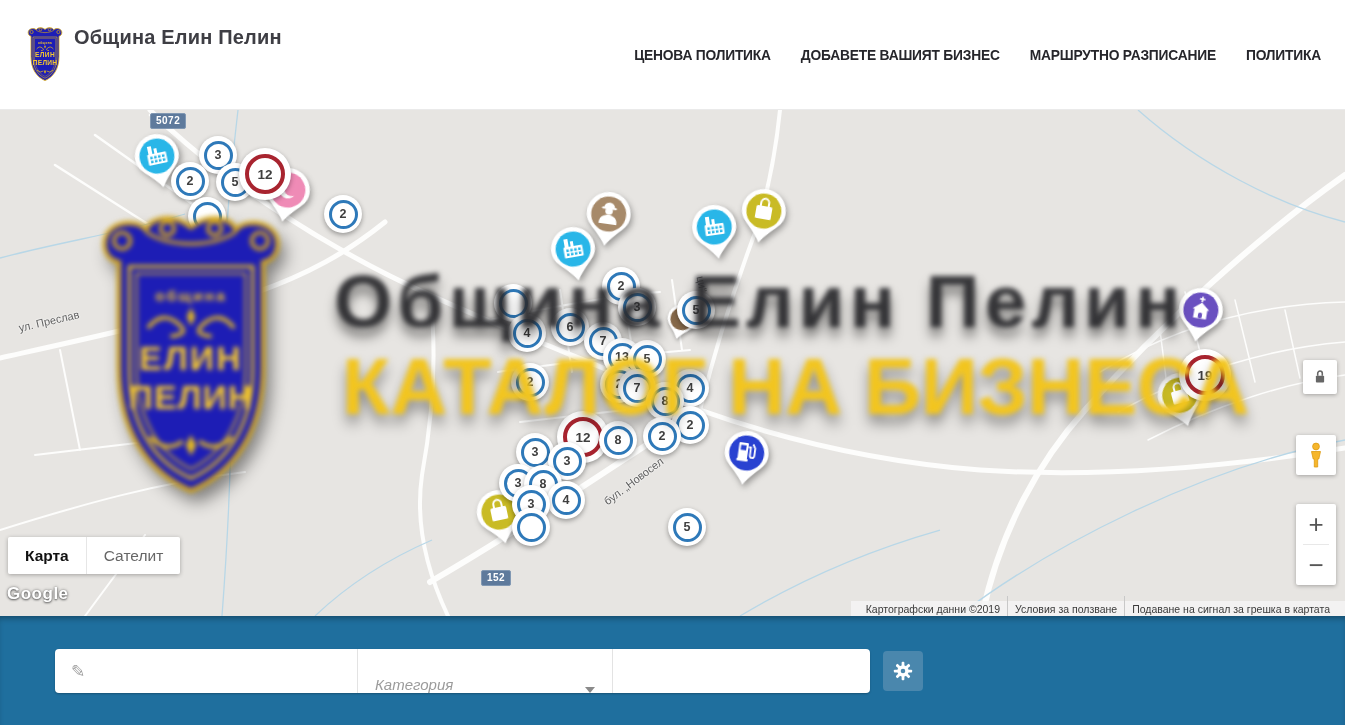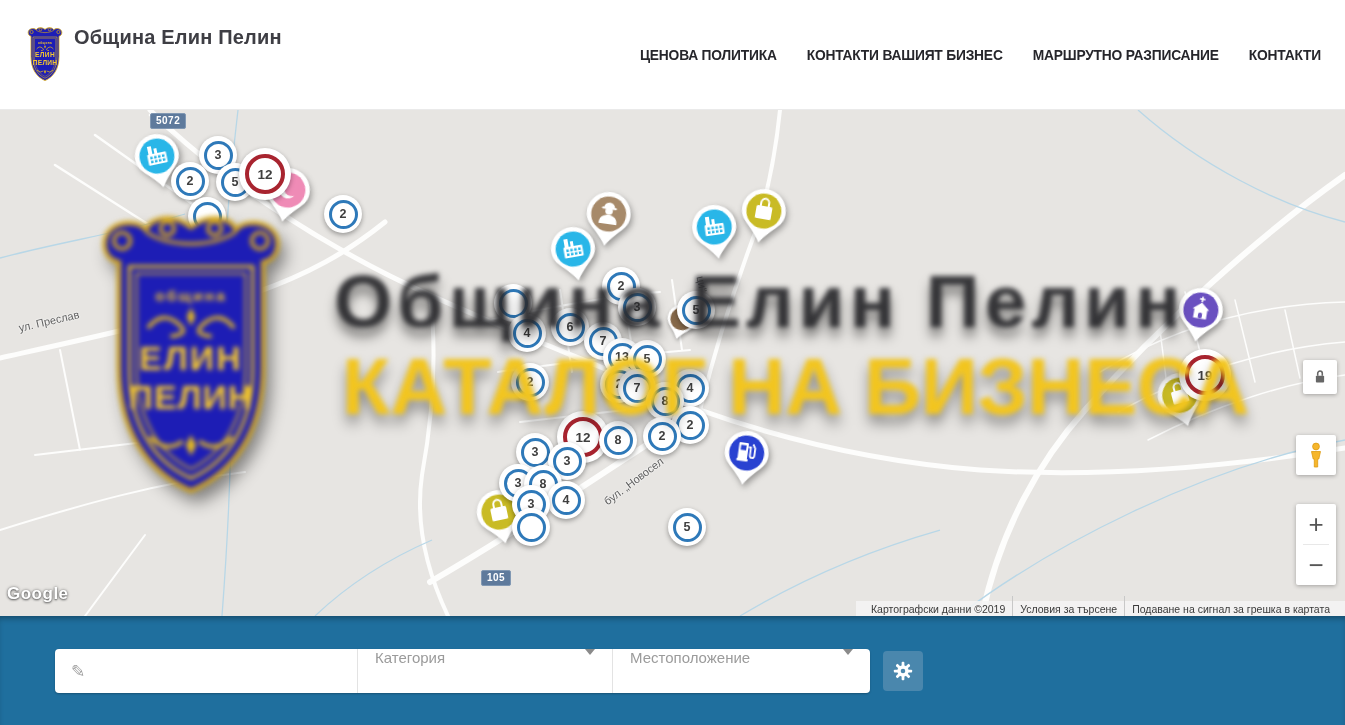--- a/index.html
+++ b/index.html
@@ -68,21 +68,21 @@
                box-shadow:inset 0 5px 6px -3px rgba(0,0,0,.35); z-index:100; }
   .bar-right { position:absolute; left:985px; top:0; width:360px; height:109px; background:#16618c; }
   .search-box { position:absolute; left:55px; top:33px; width:815px; height:44px; background:#fff; border-radius:4px;
                 display:grid; grid-template-columns:302px 1px 254px 1px 257px; align-items:stretch;
                 box-shadow:0 1px 2px rgba(0,0,0,.25); }
   .vdiv { background:#e3e3e3; }
   .kw { display:flex; align-items:center; padding-left:16px; }
   .pencil { color:#9e9e9e; font-size:17px; margin-right:12px; }
   .kw input { border:none; outline:none; flex:1; font-family:inherit; font-size:15px; color:#333; min-width:0; background:none; }
   .kw input::placeholder { color:#9b9b9b; }
-  .select { display:flex; align-items:flex-start; justify-content:space-between; padding:0 17px; color:#9b9b9b; font-size:15px; cursor:pointer; }
+  .select { display:flex; align-items:flex-end; justify-content:space-between; padding:0 17px; color:#9b9b9b; font-size:15px; cursor:pointer;font-style:italic; }
   .caret { width:0; height:0; border-left:5px solid transparent; border-right:5px solid transparent; border-top:6px solid #8a8a8a; }
   .gear-btn { position:absolute; left:883px; top:35px; width:40px; height:40px; background:#4a87ad; border:none; border-radius:4px;
               display:flex; align-items:center; justify-content:center; cursor:pointer; }
   .search-btn { position:absolute; left:31px; top:32px; width:305px; height:46px; border:none; border-radius:3px; cursor:pointer;
                 background:linear-gradient(#f7cd33,#edbc12); box-shadow:0 1px 3px rgba(0,0,0,.3);
                 display:flex; align-items:center; justify-content:center; gap:10px;
                 color:#fff; font-family:inherit; font-size:15.5px; font-weight:bold; letter-spacing:.6px; }
 </style>
 </head>
 <body>
@@ -107,23 +107,23 @@
 <text x="100" y="191" text-anchor="middle" font-family="Liberation Sans,sans-serif" font-size="33" font-weight="bold" fill="#f6c92e" letter-spacing="1">ПЕЛИН</text>
 <path d="M60 218 q16 16 32 4 M140 218 q-16 16 -32 4" fill="none" stroke="#e8bd1c" stroke-width="3.5"></path>
 <path d="M100 216 l5 10 -5 10 -5 -10 Z" fill="#e8bd1c"></path>
 </svg></span>
       <div class="brand-text">
         <div class="brand-title">Община Елин Пелин</div>
       </div>
     </div>
     <nav>
       <a>ЦЕНОВА ПОЛИТИКА</a>
-      <a>КОНТАКТИ ВАШИЯТ БИЗНЕС</a>
+      <a>ДОБАВЕТЕ ВАШИЯТ БИЗНЕС</a>
       <a>МАРШРУТНО РАЗПИСАНИЕ</a>
-      <a>КОНТАКТИ</a>
+      <a>ПОЛИТИКА</a>
     </nav>
   </header>
 
   <div id="map">
     <svg id="roads" width="1345" height="506">
       <g stroke="#fdfdfc" fill="none" stroke-linecap="round">
         <path stroke-width="5" d="M150 0 C220 70 330 140 430 185 C540 235 620 262 700 300"></path>
         <path stroke-width="4" d="M430 185 C438 250 432 310 422 365 C414 420 430 468 448 506"></path>
         <path stroke-width="5" d="M0 248 C90 228 165 212 240 188 C310 165 350 140 385 112"></path>
         <path stroke-width="6" d="M430 472 C520 420 610 358 700 300"></path>
@@ -144,21 +144,21 @@
         <path d="M315 506 C355 468 395 446 432 430"></path>
         <path d="M740 506 C800 470 870 440 940 420"></path>
       </g>
     </svg>
 
     <div id="labels">
         <div class="street-label" style="left: 18px; top: 205px; transform: rotate(-13deg);">ул. Преслав</div>
         <div class="street-label" style="left: 598px; top: 365px; transform: rotate(-37deg);">бул. „Новосел</div>
         <div class="street-label" style="left: 694px; top: 168px; transform: rotate(78deg);">ци“</div>
         <div class="road-badge" style="left: 150px; top: 3px;">5072</div>
-        <div class="road-badge" style="left: 481px; top: 460px;">105</div>
+        <div class="road-badge" style="left: 481px; top: 460px;">152</div>
       </div>
     <div id="markers">
         <div class="pin" style="left: 264px; top: 57px; transform: rotate(10deg);"><svg width="46" height="56" viewBox="0 0 46 56">
 <path d="M23 1 C35.2 1 45 10.8 45 23 C45 31.5 39.5 36 33.5 42 C29.5 46 25.5 51 23 55 C20.5 51 16.5 46 12.5 42 C6.5 36 1 31.5 1 23 C1 10.8 10.8 1 23 1 Z" fill="#fff"></path>
 <circle cx="23" cy="23" r="17.5" fill="#ef8bb6"></circle>
             <g fill="#fff">
               <circle cx="23" cy="23" r="8.5"></circle>
               <circle cx="26.5" cy="21" r="7.5" fill="#ef8bb6"></circle>
             </g>
           </svg></div>
@@ -395,26 +395,30 @@
 <path d="M100 92 l4 9 -4 9 -4 -9 Z" fill="#e8bd1c"></path>
 <text x="100" y="153" text-anchor="middle" font-family="Liberation Sans,sans-serif" font-size="33" font-weight="bold" fill="#f6c92e" letter-spacing="2">ЕЛИН</text>
 <text x="100" y="191" text-anchor="middle" font-family="Liberation Sans,sans-serif" font-size="33" font-weight="bold" fill="#f6c92e" letter-spacing="1">ПЕЛИН</text>
 <path d="M60 218 q16 16 32 4 M140 218 q-16 16 -32 4" fill="none" stroke="#e8bd1c" stroke-width="3.5"></path>
 <path d="M100 216 l5 10 -5 10 -5 -10 Z" fill="#e8bd1c"></path>
 </svg></span>
       <div class="wm-line1">Община Елин Пелин</div>
       <div class="wm-line2">КАТАЛОГ НА БИЗНЕСА</div>
     </div>
 
+    <div class="maptype">
+      <button class="active">Карта</button>
+      <button class="inactive">Сателит</button>
+    </div>
 
     <div class="google-logo">Google</div>
 
     <div class="attribution">
       <span>Картографски данни ©2019</span>
-      <span>Условия за търсене</span>
+      <span>Условия за ползване</span>
       <span>Подаване на сигнал за грешка в картата</span>
     </div>
 
     <button class="ctl" id="fullscreen-lock">
       <svg width="22" height="22" viewBox="0 0 24 24">
         <rect x="7.5" y="10.5" width="9" height="7.5" rx="1" fill="#666"></rect>
         <path d="M9.5 10.5V8a2.5 2.5 0 0 1 5 0v2.5" stroke="#666" stroke-width="1.7" fill="none"></path>
       </svg>
     </button>
 
@@ -436,24 +440,20 @@
     <div class="search-box">
       <div class="kw">
         <span class="pencil">✎</span>
       </div>
       <div class="vdiv"></div>
       <div class="select">
         <span>Категория</span>
         <span class="caret"></span>
       </div>
       <div class="vdiv"></div>
-      <div class="select">
-        <span>Местоположение</span>
-        <span class="caret"></span>
-      </div>
     </div>
     <button class="gear-btn">
       <svg width="22" height="22" viewBox="0 0 24 24">
         <g fill="#fff">
           <rect x="10.5" y="2" width="3" height="20" rx="1"></rect>
           <rect x="10.5" y="2" width="3" height="20" rx="1" transform="rotate(45 12 12)"></rect>
           <rect x="10.5" y="2" width="3" height="20" rx="1" transform="rotate(90 12 12)"></rect>
           <rect x="10.5" y="2" width="3" height="20" rx="1" transform="rotate(135 12 12)"></rect>
           <circle cx="12" cy="12" r="6.2"></circle>
         </g>

